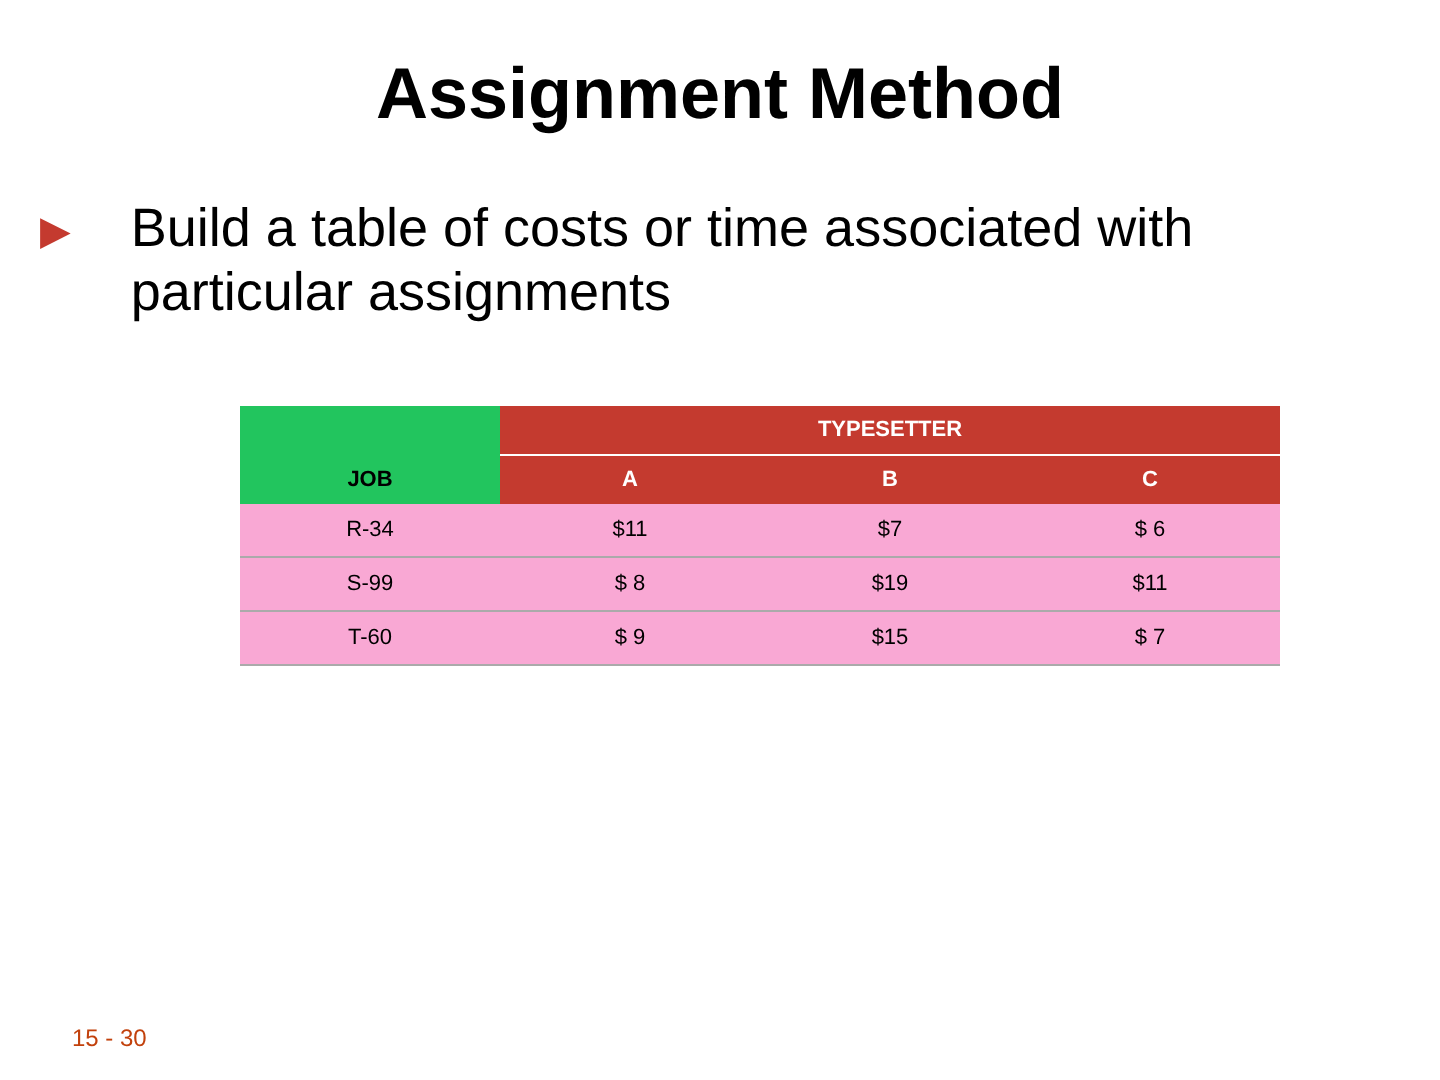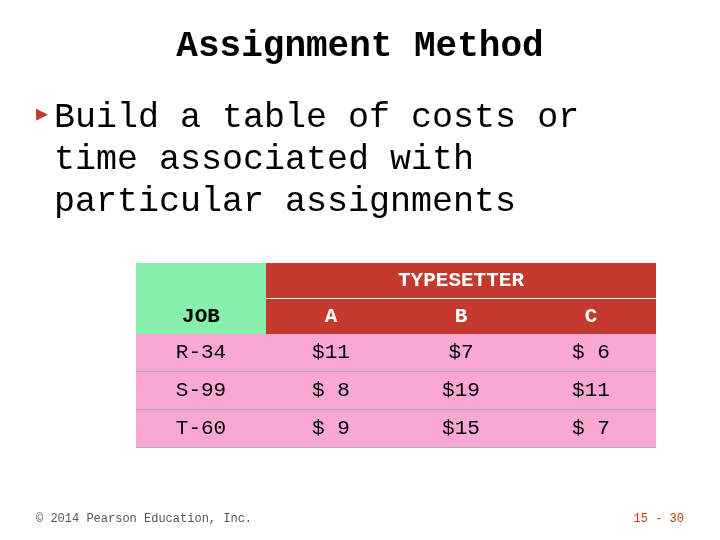--- a/index.html
+++ b/index.html
@@ -1,26 +1,26 @@
 <!DOCTYPE html>
 <html><head>
 <meta charset="utf-8">
 <style>
   * { margin: 0; padding: 0; box-sizing: border-box; }
   html, body { width: 720px; height: 540px; font-family: Arial, Helvetica, sans-serif; background: #fff; color: #000; }
-  .slide { position: relative; width: 720px; height: 540px; padding: 20px 36px; font-family: Liberation Mono, monospace; }
+  .slide { position: relative; width: 720px; height: 540px; padding: 20px 20px; }
   .title { font-size: 36px; font-weight: 700; text-align: center; margin-top: 6px; margin-bottom: 30px; }
   .bullet-row { display: flex; align-items: flex-start; gap: 6px; margin-bottom: 40px; }
   .bullet-marker { color: #c43a2f; font-size: 20px; line-height: 32px; flex: 0 0 auto; margin-top: 2px; }
-  .bullet-text { font-size: 35px; line-height: 1.2; }
+  .bullet-text { font-size: 27px; line-height: 1.2; margin-left: 24px; }
   .tbl-wrap { width: 520px; margin-left: 100px; }
   table { border-collapse: collapse; width: 100%; }
-  th, td { text-align: center; font-size: 21px; }
+  th, td { text-align: center; font-size: 11px; }
   .hdr { background: #c43a2f; color: #fff; font-weight: 700; }
-  .hdr-blank { background: #86efac; }
+  .hdr-blank { background: #22c55e; }
   .typesetter-cell { padding: 6px 0; border-bottom: 1px solid #fff; }
   .col-hdr { padding: 6px 0; }
   .body-cell { background: #f9a8d4; color: #000; padding: 7px 0; border-bottom: 1px solid #aaa; }
   .col-job { width: 25%; }
   .col-a, .col-b, .col-c { width: 25%; }
   .footer { position: absolute; bottom: 14px; left: 36px; right: 36px; display: flex; justify-content: space-between; font-size: 12px; }
   .copyright { color: #555; }
   .pagenum { color: #c2410c; }
 </style>
 </head>
@@ -65,17 +65,16 @@
         <td class="body-cell">T-60</td>
         <td class="body-cell">$  9</td>
         <td class="body-cell">$15</td>
         <td class="body-cell">$  7</td>
       </tr>
     </tbody>
       </table>
   </div>
 
   <div class="footer">
-    <span class="copyright">© 2014 Pearson Education, Inc.</span>
     <span class="pagenum">15 - 30</span>
   </div>
 
 </div>
 
 </body></html>

